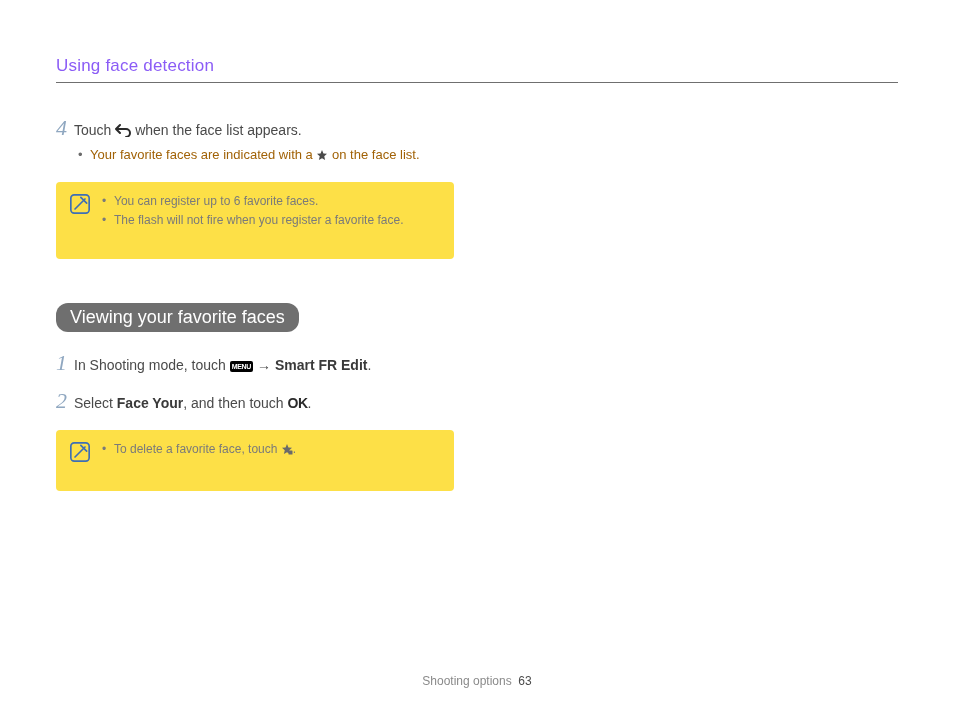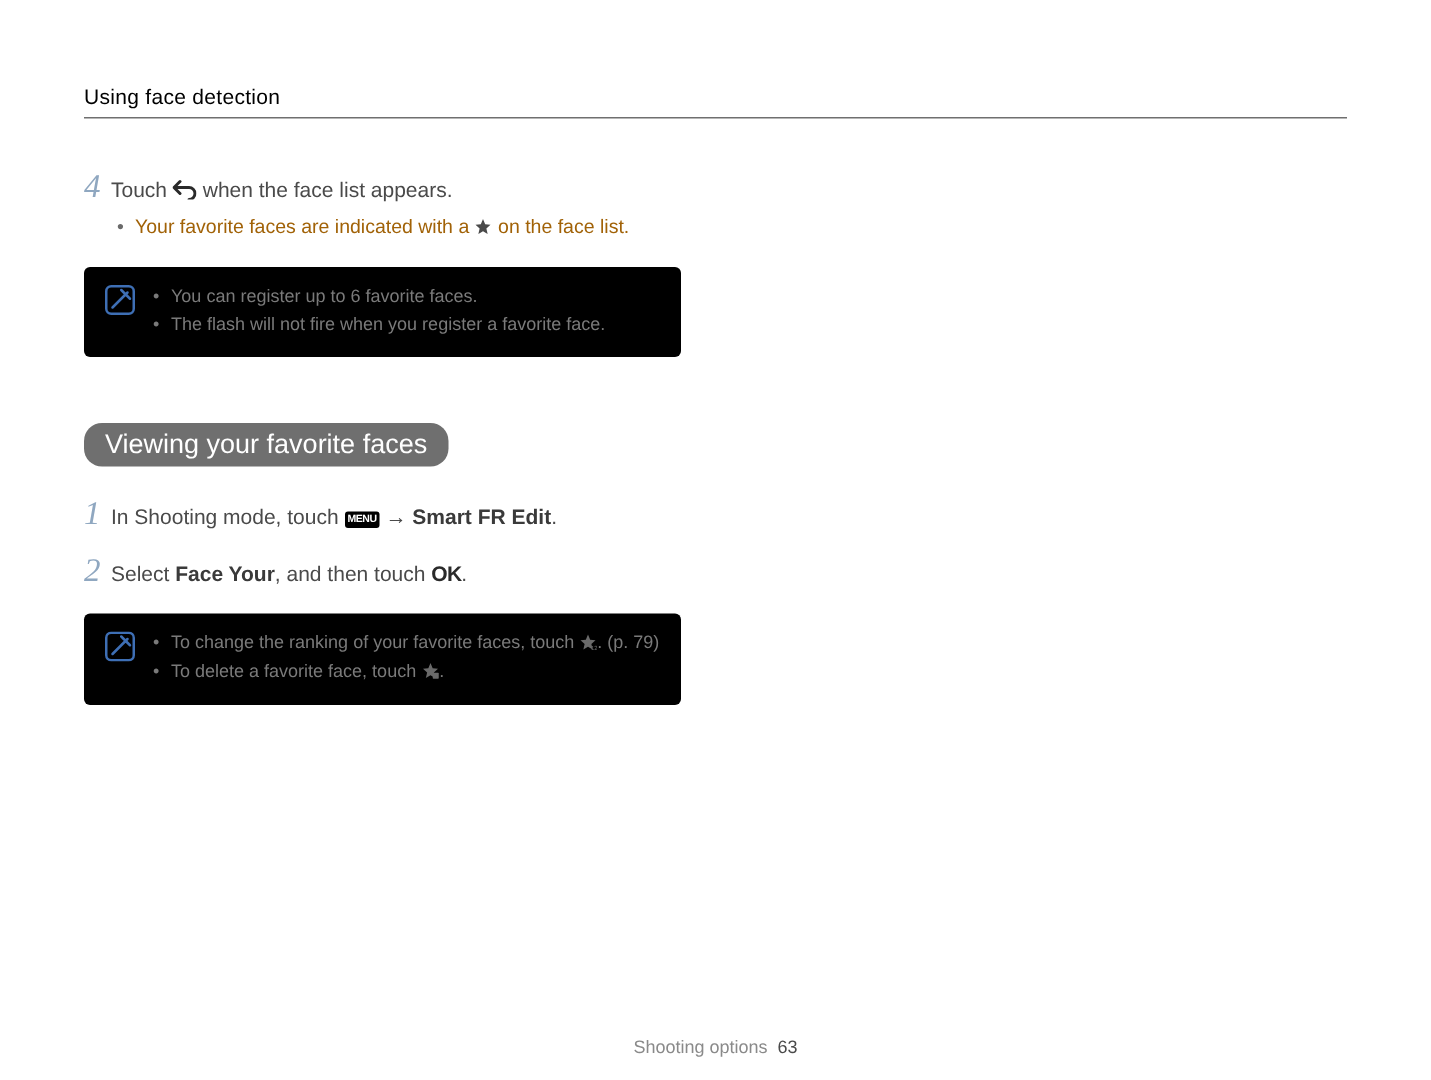--- a/index.html
+++ b/index.html
@@ -13,22 +13,22 @@
     position: relative;
   }
   .page {
     position: relative;
     width: 954px;
     height: 720px;
     padding: 56px 56px 0 56px;
     box-sizing: border-box;
   }
   .header {
-    font-size: 14px;
-    color: #000000;
+    font-size: 17px;
+    color: #8b5cf6;
     font-weight: 300;
     letter-spacing: 0.2px;
     padding-bottom: 6px;
     border-bottom: 1px solid #6f6f6f;
     margin-bottom: 34px;
   }
   .left-col {
     width: 398px;
   }
   .step {
@@ -68,24 +68,24 @@
     position: relative;
     padding-left: 12px;
   }
   .sub-bullets li::before {
     content: "•";
     position: absolute;
     left: 0;
     color: #6a6a6a;
   }
   .note-box {
-    background: #000000;
+    background: #fde047;
     border-radius: 4px;
     margin-top: 16px;
-    padding: 10px 14px 12px 14px;
+    padding: 10px 14px 29px 14px;
     display: flex;
     align-items: flex-start;
     gap: 12px;
   }
   .note-icon {
     width: 20px;
     height: 20px;
     flex-shrink: 0;
     margin-top: 2px;
   }
@@ -133,21 +133,21 @@
     line-height: 1;
     letter-spacing: -0.3px;
   }
   .ok {
     font-weight: bold;
     color: #2a2a2a;
     letter-spacing: -0.5px;
   }
   .footer {
     position: absolute;
-    bottom: 15px;
+    bottom: 32px;
     left: 0;
     width: 100%;
     text-align: center;
     font-size: 12px;
     color: #8a8a8a;
   }
   .footer .pgnum {
     color: #4a4a4a;
     font-weight: 500;
   }
@@ -216,26 +216,20 @@
     </div>
 
     
     <div class="note-box">
       <svg class="note-icon" viewBox="0 0 24 24">
           <rect x="1" y="1" width="22" height="22" rx="4" fill="none" stroke="#3e6fb5" stroke-width="2"></rect>
           <path d="M6 18 L18 6 M13 4 L20 11" stroke="#3e6fb5" stroke-width="2" fill="none" stroke-linecap="round"></path>
         </svg>
       <ul class="note-list">
         <li>
-          <span>To change the ranking of your favorite faces, touch </span><svg class="icon-inline" width="12" height="12" viewBox="0 0 24 24">
-              <path fill="#6a6a6a" d="M12 2l2.9 6.9L22 9.7l-5.5 4.9L18.2 22 12 18.3 5.8 22l1.7-7.4L2 9.7l7.1-.8z"></path>
-              <text x="16" y="23" font-size="8" fill="#6a6a6a">123</text>
-            </svg><span>. (p. 79)</span>
-        </li>
-        <li>
           <span>To delete a favorite face, touch </span><svg class="icon-inline" width="12" height="12" viewBox="0 0 24 24">
               <path fill="#6a6a6a" d="M12 2l2.9 6.9L22 9.7l-5.5 4.9L18.2 22 12 18.3 5.8 22l1.7-7.4L2 9.7l7.1-.8z"></path>
               <rect x="15" y="15" width="8" height="8" fill="#6a6a6a" rx="1"></rect>
             </svg><span>.</span>
         </li>
       </ul>
     </div>
 
   </div>
 

